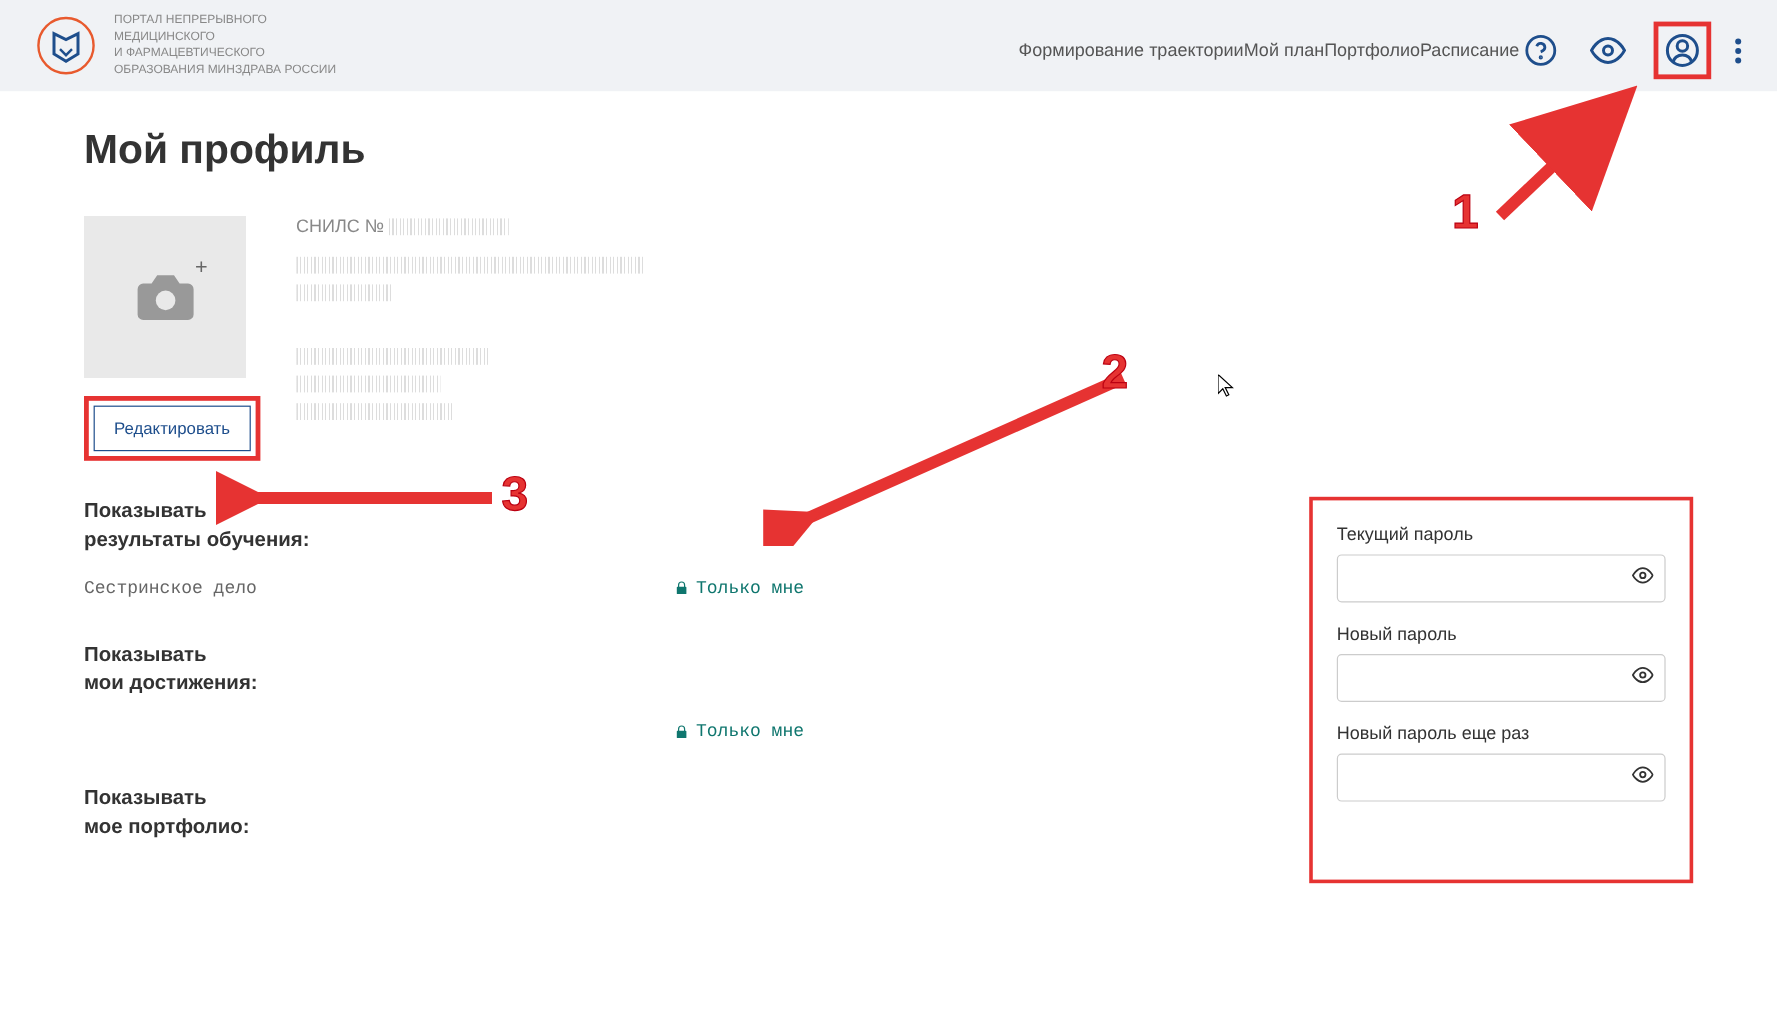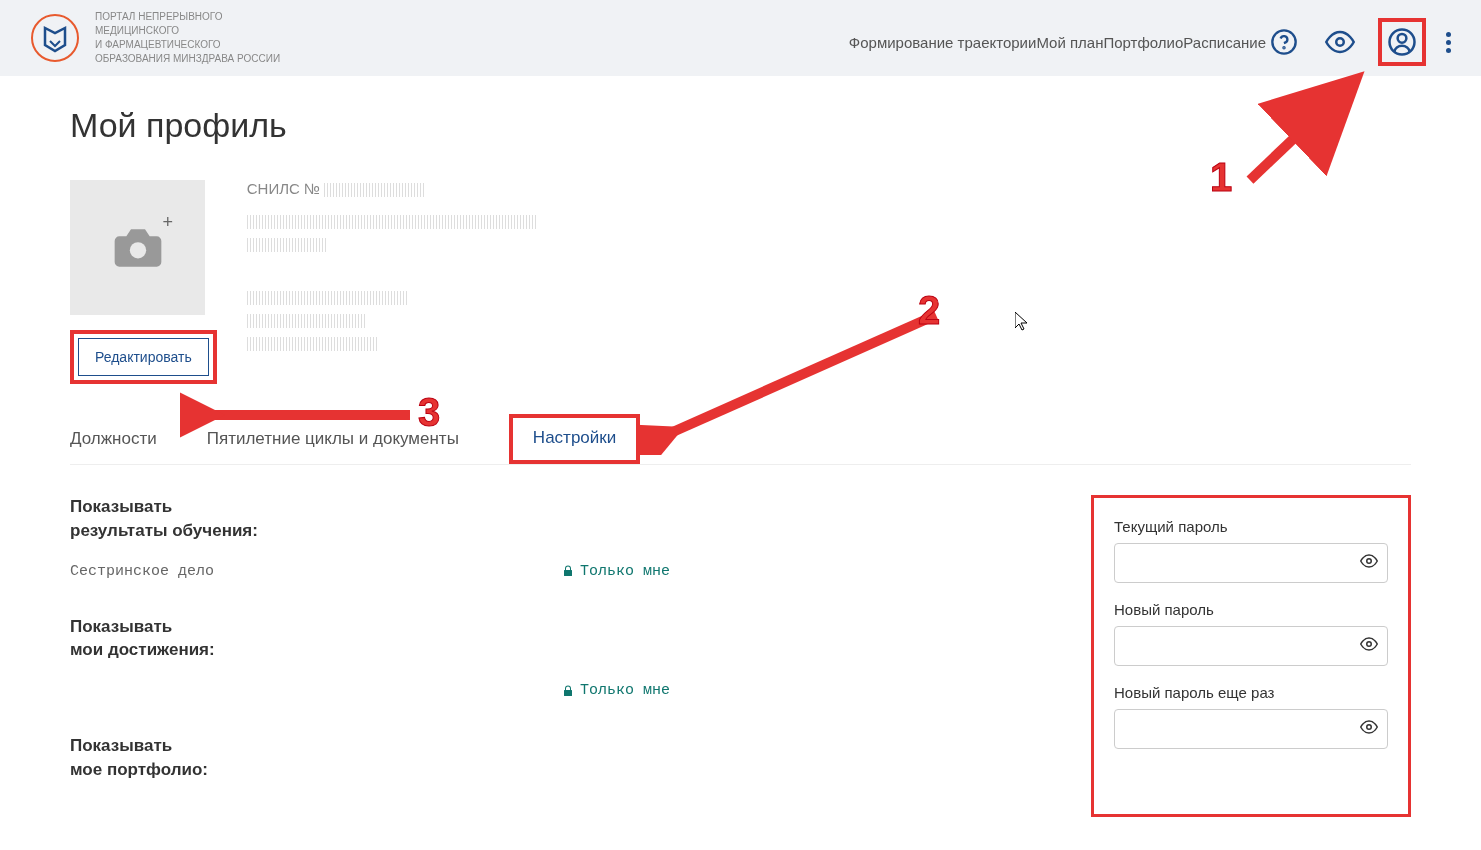--- a/index.html
+++ b/index.html
@@ -72,21 +72,21 @@
       width: 5px;
       height: 5px;
       background: #1e4e8c;
       border-radius: 50%;
     }
     .main {
       padding: 30px 70px;
     }
     .page-title {
       font-size: 34px;
-      font-weight: 400;
+      font-weight: 700;
       color: #333;
       margin-bottom: 35px;
     }
     .profile-info {
       display: flex;
       gap: 30px;
       margin-bottom: 30px;
     }
     .avatar-section {
       display: flex;
@@ -331,27 +331,20 @@
       </div>
       <div class="blur-row"><span class="blur-text wide"></span></div>
       <div class="blur-row"><span class="blur-text short"></span></div>
       <div style="height: 30px;"></div>
       <div class="blur-row"><span class="blur-text" style="width:160px;"></span></div>
       <div class="blur-row"><span class="blur-text" style="width:120px;"></span></div>
       <div class="blur-row"><span class="blur-text" style="width:130px;"></span></div>
     </div>
   </div>
 
-  <div class="tabs">
-    <div class="tab">Должности</div>
-    <div class="tab">Пятилетние циклы и документы</div>
-    <div class="tab-box">
-      <div class="tab active" style="padding:0;">Настройки</div>
-    </div>
-  </div>
 
   <div class="settings-content">
     <div class="settings-left">
       <div class="setting-group">
         <div class="setting-label" style="white-space: pre-line;">Показывать
 результаты обучения:</div>
         <div class="setting-row">
           <span>Сестринское дело</span>
           <span class="visibility-link">
             <svg width="12" height="12" viewBox="0 0 24 24" fill="currentColor">

